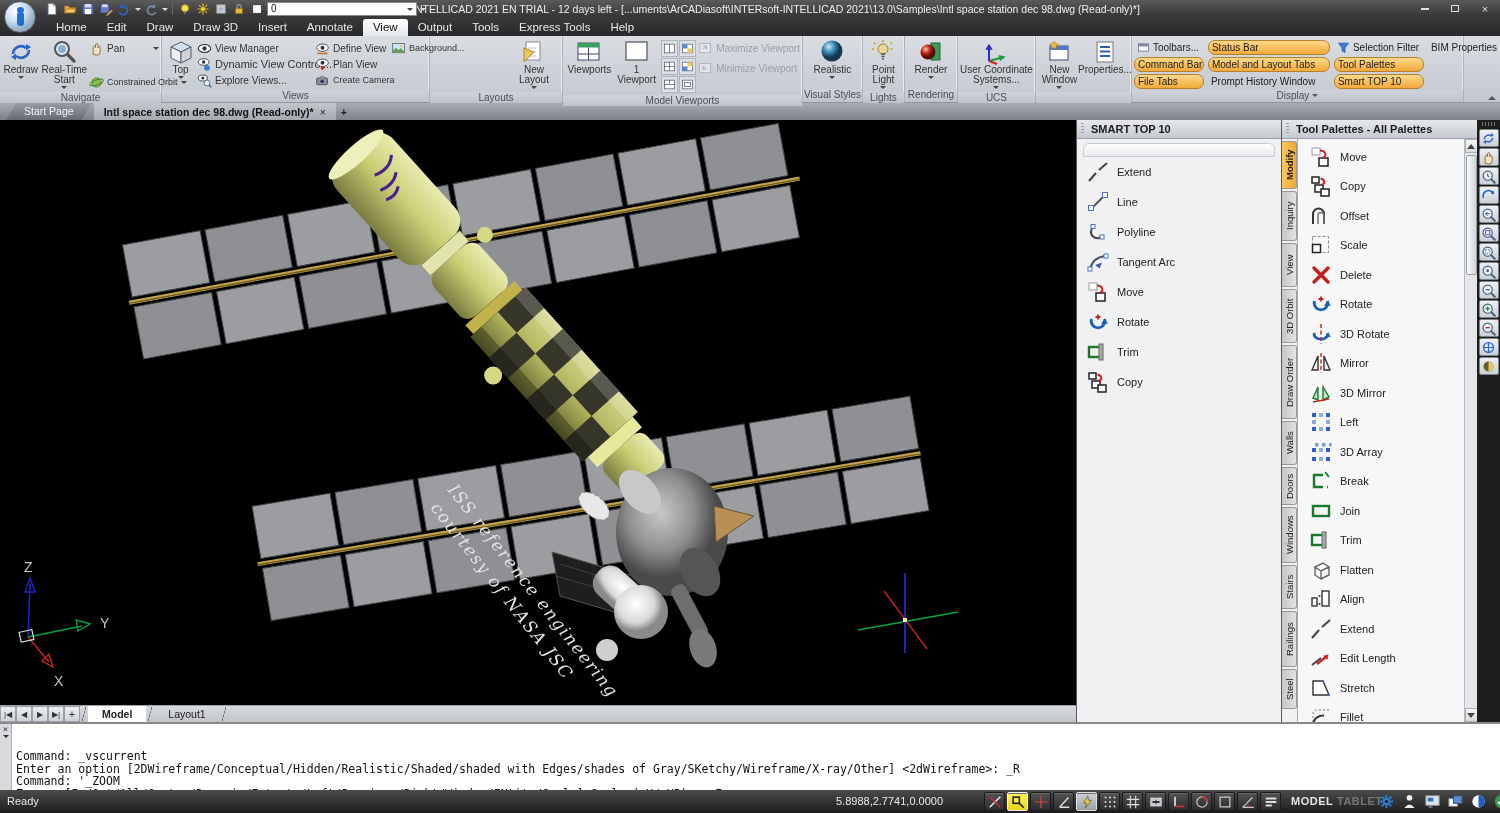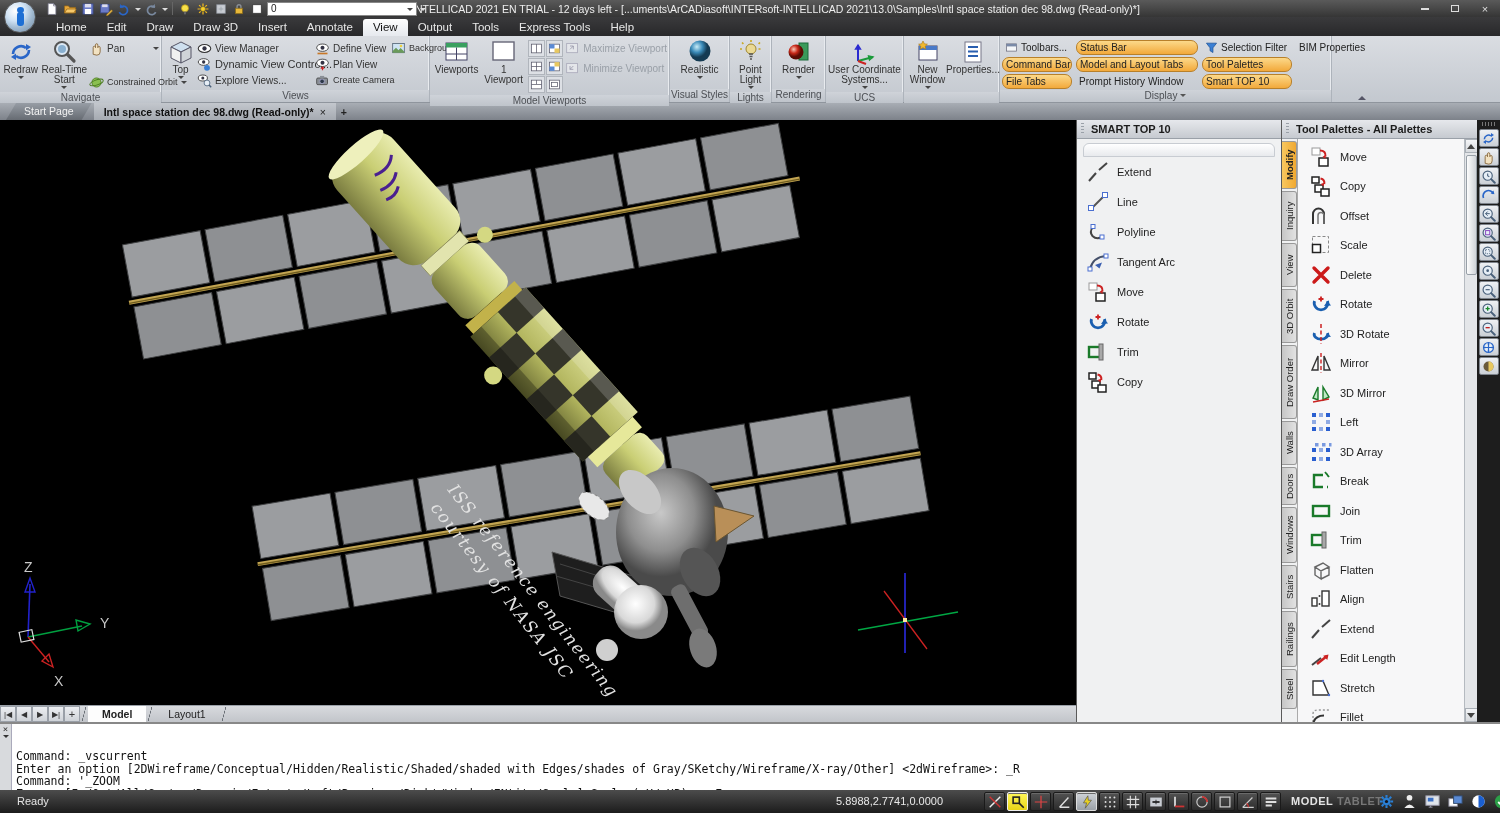--- a/index.html
+++ b/index.html
@@ -110,21 +110,21 @@
 
 .cmd{height:68px;background:#fff;border-top:2px solid #888;display:flex;font-family:"DejaVu Sans Mono",monospace;font-size:11.5px;color:#111}
 .cgutter{width:12px;background:#d8dadd;border-right:1px solid #aab;display:flex;flex-direction:column;align-items:center;padding-top:1px;gap:2px}
 .cgutter .cx{font-size:9px;color:#333;line-height:8px}
 .cgutter .cd{width:0;height:0;border:3px solid transparent;border-top-color:#333}
 .cmain{flex:1;display:flex;flex-direction:column}
 .chist{flex:1;padding:1px 0 0 4px;line-height:12.5px;white-space:pre}
 .cline{height:12.5px}
 
 .status{position:relative;height:23px;background:linear-gradient(#4c4c4c,#1c1c1c);color:#e4e4e4;font-size:11px}
-.sready{position:absolute;left:17px;top:5px}
+.sready{position:absolute;left:7px;top:5px}
 .scoords{position:absolute;left:836px;top:5px;color:#e8e8e8}
 .stoggles{position:absolute;left:984px;top:2px;display:flex;gap:2px}
 .stog{width:21px;height:19px;background:linear-gradient(#525252,#2c2c2c);border:1px solid #1a1a1a;box-shadow:inset 0 1px 0 #6a6a6a;border-radius:2px;display:flex;align-items:center;justify-content:center}
 .stog svg{width:16px;height:16px}
 .stog.hly{background:linear-gradient(#fff75a,#e8d416);border-color:#eee}
 .stog.hll{background:linear-gradient(#cfd3d8,#9aa0a6);border-color:#ddd}
 .smodel{position:absolute;left:1291px;top:5px;font-weight:bold;letter-spacing:.5px}
 .stablet{position:absolute;left:1337px;top:5px;color:#777;font-weight:bold;letter-spacing:.5px}
 .srights{position:absolute;left:1378px;top:3px;display:flex;gap:6px;align-items:center}
 .sric{width:17px;height:17px}
@@ -361,20 +361,34 @@
                 </svg></span>
               <span>Background...</span>
             </div>
           <div class="rrow"></div>
             <div class="rrow"></div>
         </div>
       </div>
       <div class="rlabel"><span>Views</span></div>
     </div>
 
+    <div class="rgroup" style="width:142px">
+      <div class="rbody" style="justify-content:flex-end">
+        <div class="rbig" style="width:52px">
+            <span class="ric"><svg viewBox="0 0 26 26" fill="none">
+                <rect x="5" y="3" width="14" height="18" fill="#fff" stroke="#889"></rect>
+                <path d="M7 17 h8 M7 13 h8 M7 9 h8" stroke="#b8c4d4"></path>
+                <polygon points="3,23 13,13 3,9" fill="#e8c860" stroke="#b08820"></polygon>
+              </svg></span>
+            <span>New Layout</span>
+            <span class="dd"></span>
+          </div>
+      </div>
+      <div class="rlabel"><span>Layouts</span></div>
+    </div>
 
     <div class="rgroup" style="width:240px">
       <div class="rbody">
         <div class="rbig" style="width:50px">
             <span class="ric"><svg viewBox="0 0 26 26" fill="none">
                 <rect x="2" y="4" width="21" height="17" fill="#fff" stroke="#446"></rect>
                 <rect x="2" y="4" width="21" height="4.5" fill="#3aa060"></rect>
                 <path d="M12.5 8.5 V21 M2 15 H23" stroke="#446"></path>
               </svg></span>
             <span>Viewports</span>

